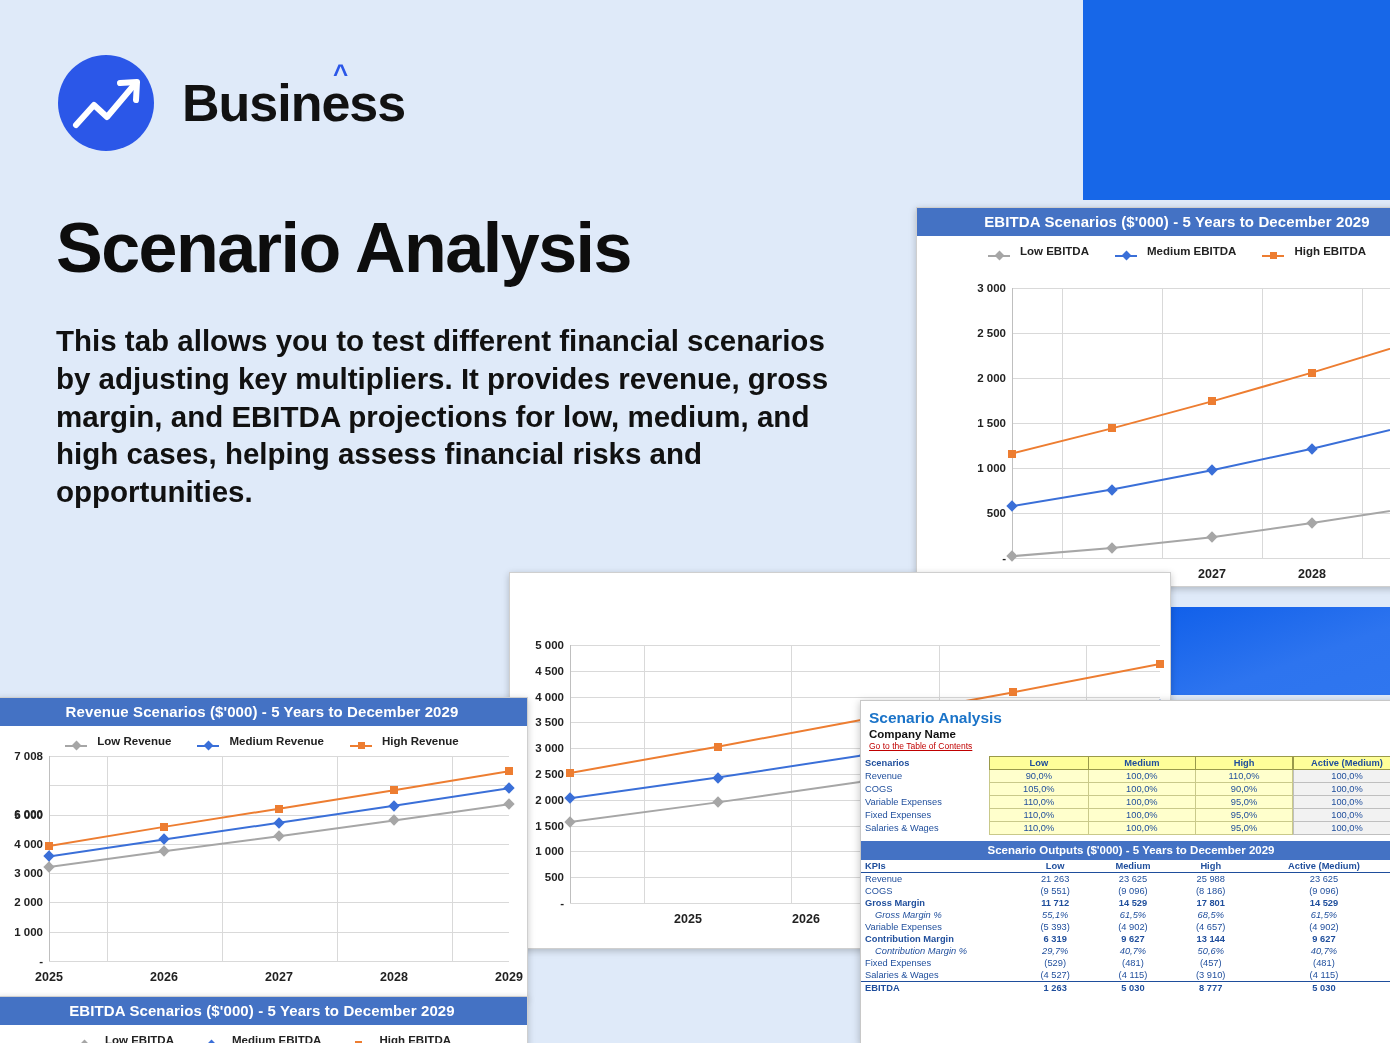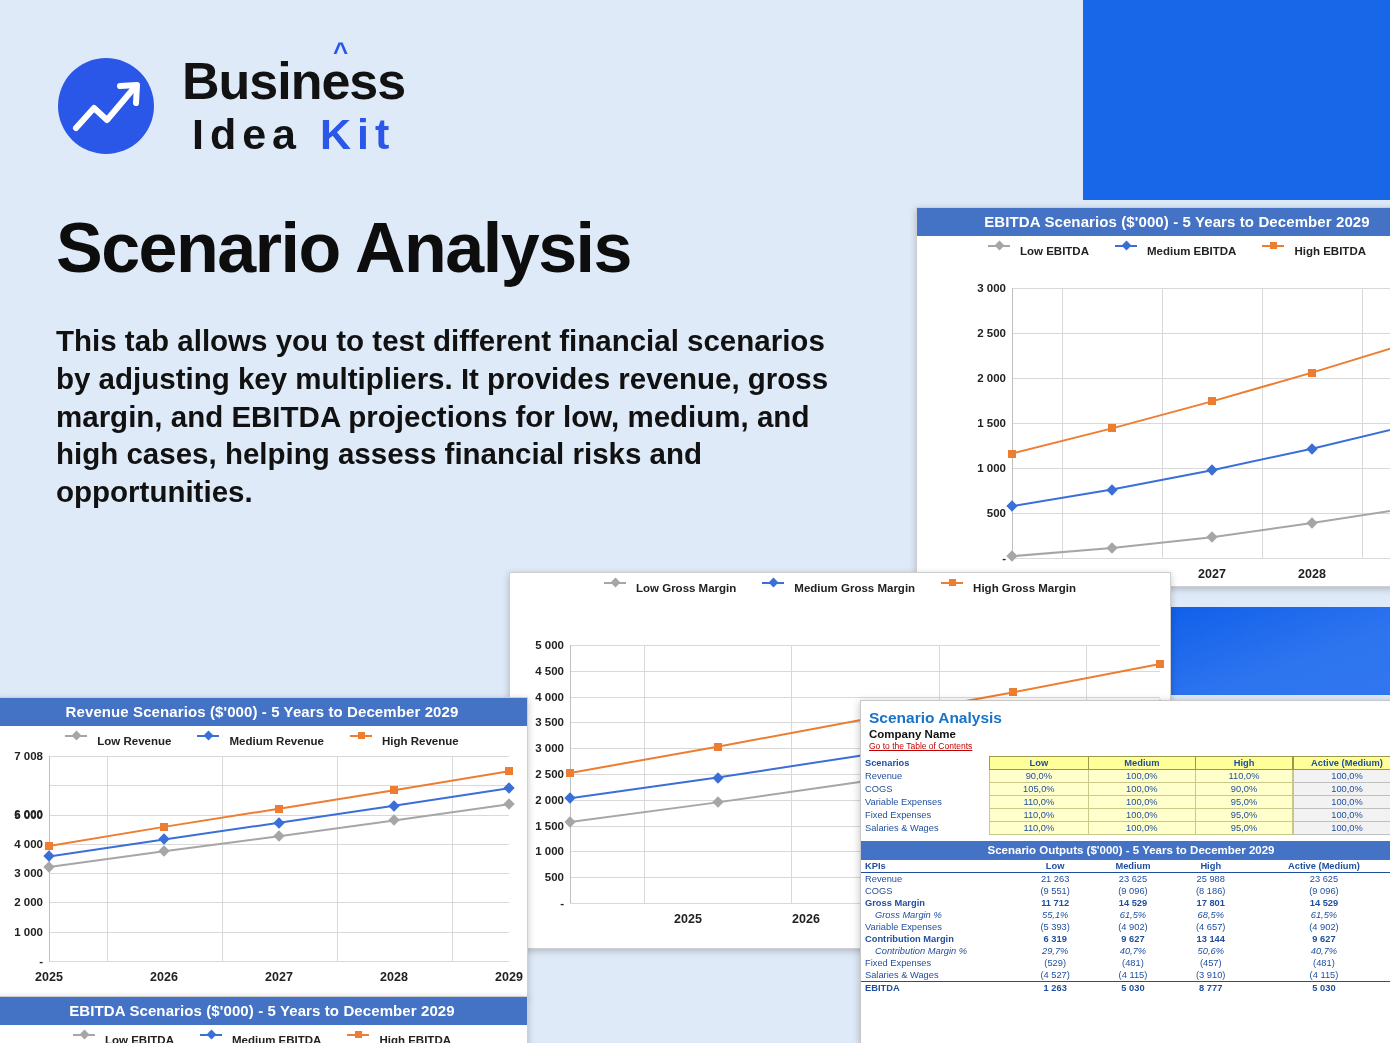--- a/index.html
+++ b/index.html
@@ -49,21 +49,21 @@
     box-shadow:0 2px 7px rgba(0,0,0,.22);
   }
   .card-title{
     background:#4472c4;color:#fff;text-align:center;font-weight:bold;
     font-size:15px;padding:5px 0 6px;letter-spacing:.1px;white-space:nowrap;overflow:hidden;
   }
   .legend{
     display:flex;justify-content:center;gap:26px;align-items:center;
     font-size:11.5px;font-weight:bold;color:#222;padding:9px 0 4px;
   }
-  .legend .item{display:flex;align-items:flex-start;gap:10px;}
+  .legend .item{display:flex;align-items:flex-end;gap:10px;}
   .legend .mk{width:22px;height:2px;position:relative;display:inline-block;}
   .legend .mk:after{
     content:"";position:absolute;left:8px;top:-3px;width:7px;height:7px;
   }
   .mk-grey{background:#a6a6a6;} .mk-grey:after{background:#a6a6a6;transform:rotate(45deg);}
   .mk-blue{background:#3a6fd8;} .mk-blue:after{background:#3a6fd8;transform:rotate(45deg);}
   .mk-orange{background:#ed7d31;} .mk-orange:after{background:#ed7d31;}
   .plot{position:relative;}
   .ylab{
     position:absolute;right:100%;margin-right:6px;transform:translateY(-50%);
@@ -114,24 +114,20 @@
   <div class="logo-circle">
     <svg width="96" height="96" viewBox="0 0 96 96">
       <path d="M18 70 L36 50 L49 62 L76 30" stroke="#ffffff" stroke-width="6" fill="none" stroke-linecap="round" stroke-linejoin="round"></path>
       <path d="M62 28 L79 27 L78 45" stroke="#ffffff" stroke-width="6" fill="none" stroke-linecap="round" stroke-linejoin="round"></path>
     </svg>
   </div>
   <div class="logo-text">
     <div class="logo-line1">
       <span>Business</span>
       <span class="logo-caret">^</span>
-    </div>
-    <div class="logo-line2">
-      <span>Idea</span>
-      <span class="logo-kit">Kit</span>
     </div>
   </div>
 </div>
 
 <h1 class="page-title">Scenario Analysis</h1>
 <p class="page-desc">This tab allows you to test different financial scenarios by adjusting key multipliers. It provides revenue, gross margin, and EBITDA projections for low, medium, and high cases, helping assess financial risks and opportunities.</p>
 
 <div class="card" style="left:916px;top:207px;width:520px;height:378px;">
   <div class="card-title">EBITDA Scenarios ($'000) - 5 Years to December 2029</div>
   <div class="legend">
@@ -184,34 +180,20 @@
       <div class="pt d" style="left: 200px; top: 182.25px; background: rgb(58, 111, 216);"></div>
       <div class="pt d" style="left: 300px; top: 160.65px; background: rgb(58, 111, 216);"></div>
       <div class="pt" style="left: 0px; top: 165.6px; background: rgb(237, 125, 49);"></div>
       <div class="pt" style="left: 100px; top: 140.4px; background: rgb(237, 125, 49);"></div>
       <div class="pt" style="left: 200px; top: 113.4px; background: rgb(237, 125, 49);"></div>
       <div class="pt" style="left: 300px; top: 84.6px; background: rgb(237, 125, 49);"></div>
     </div>
 </div>
 
 <div class="card" style="left:509px;top:572px;width:660px;height:375px;">
-  <div class="legend">
-    <span class="item">
-        <i class="mk mk-grey"></i>
-        <span>Low Gross Margin</span>
-      </span>
-    <span class="item">
-        <i class="mk mk-blue"></i>
-        <span>Medium Gross Margin</span>
-      </span>
-    <span class="item">
-        <i class="mk mk-orange"></i>
-        <span>High Gross Margin</span>
-      </span>
-  </div>
   <div class="plot" id="plot-gm" style="position:absolute;left:60px;top:72px;width:590px;height:258px;">
       <div class="gridline" style="top: 258px;"></div>
       <div class="ylab" style="top: 258px;">-</div>
       <div class="gridline" style="top: 232.2px;"></div>
       <div class="ylab" style="top: 232.2px;">500</div>
       <div class="gridline" style="top: 206.4px;"></div>
       <div class="ylab" style="top: 206.4px;">1 000</div>
       <div class="gridline" style="top: 180.6px;"></div>
       <div class="ylab" style="top: 180.6px;">1 500</div>
       <div class="gridline" style="top: 154.8px;"></div>

